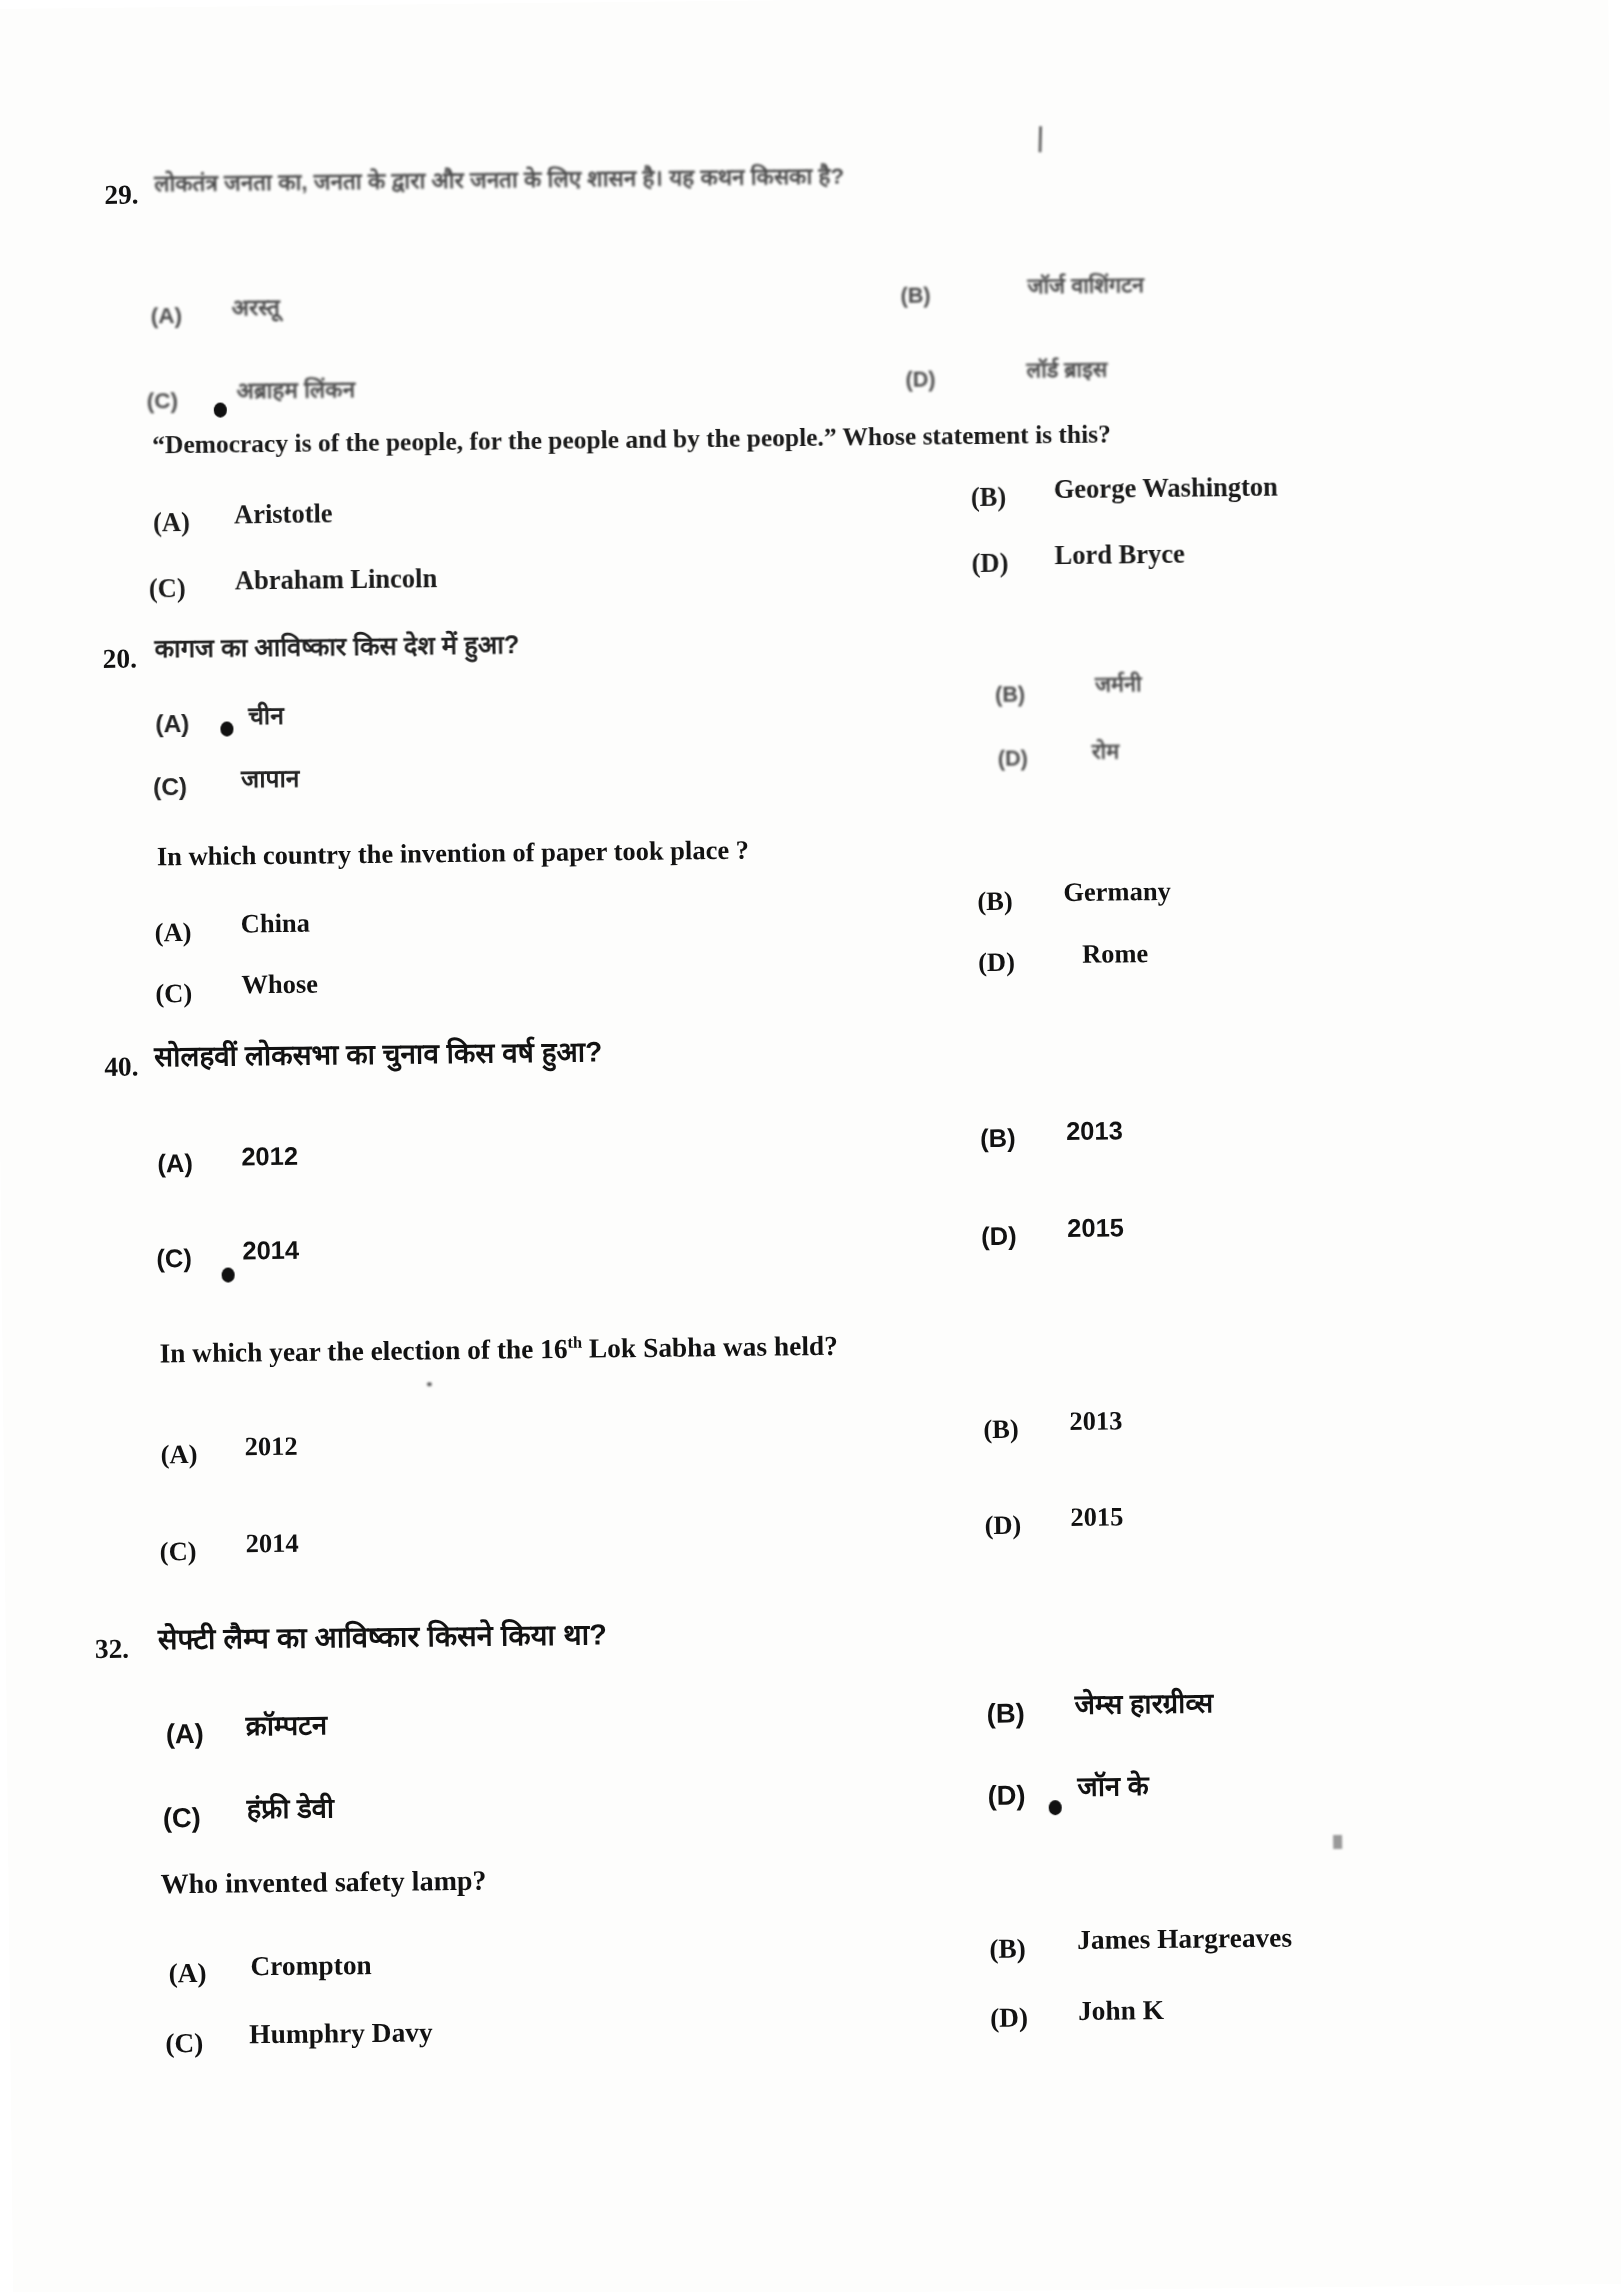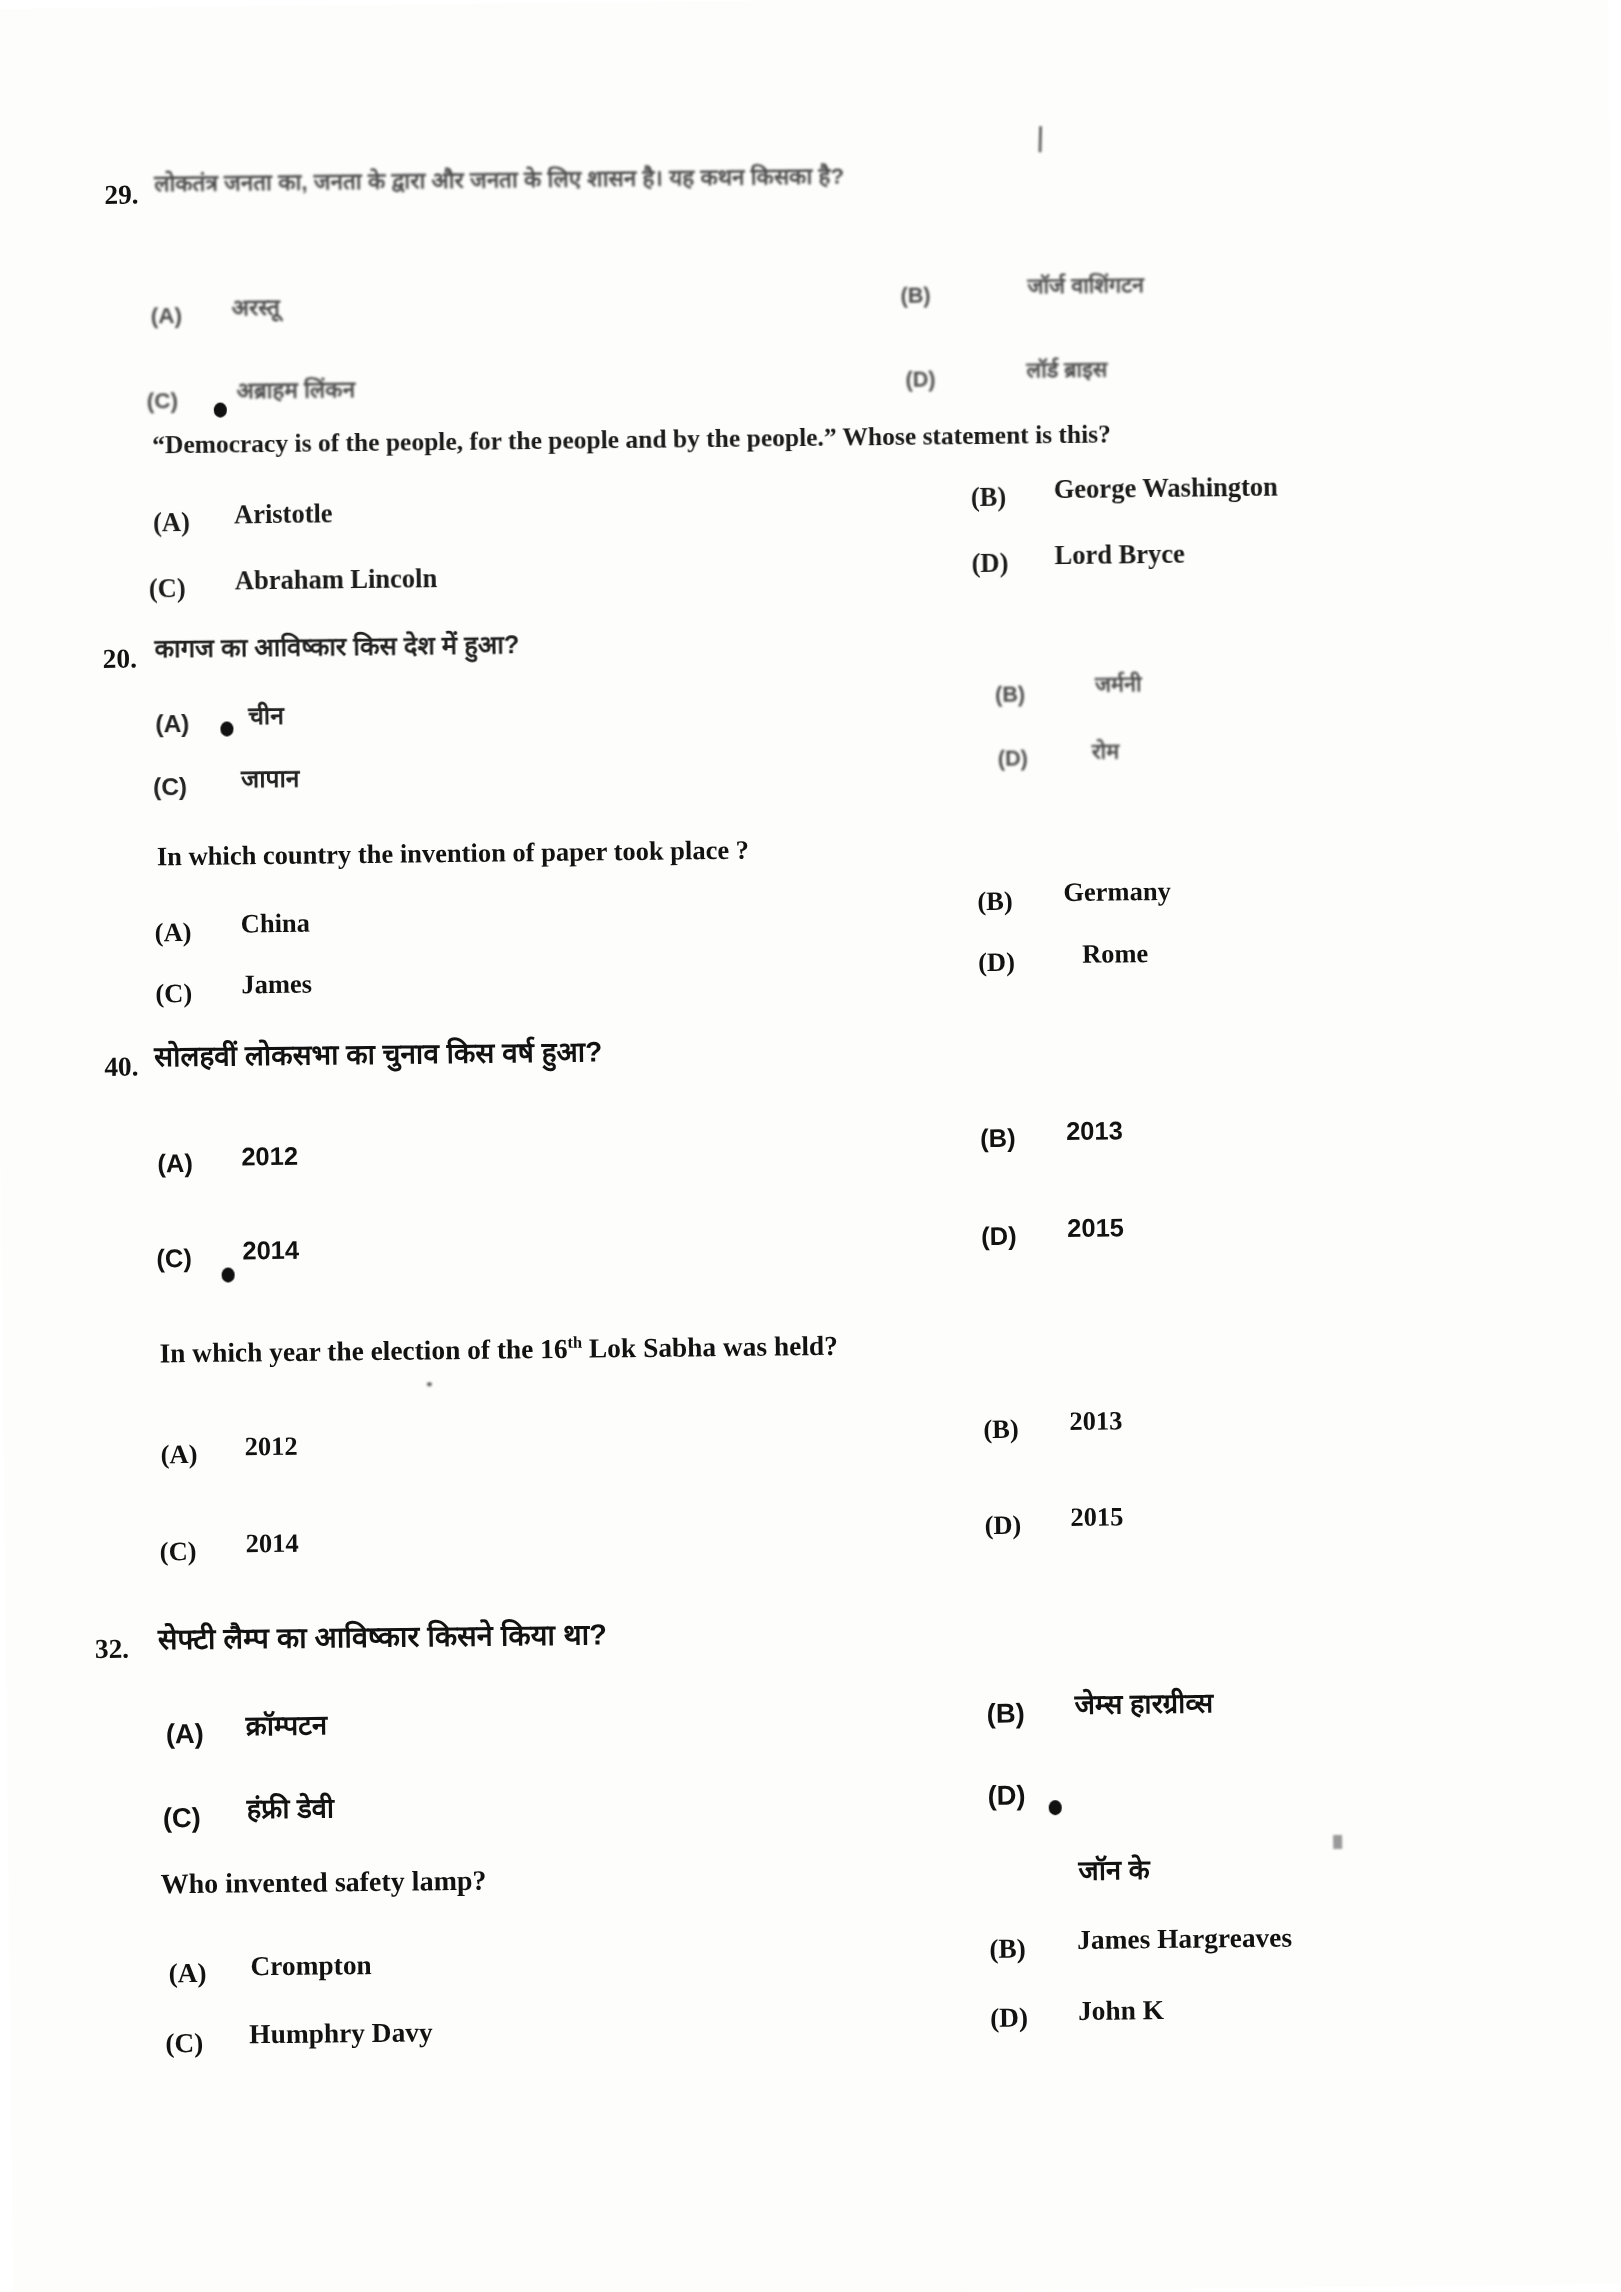--- a/index.html
+++ b/index.html
@@ -76,21 +76,21 @@
     <div class="t hi deg2 fs25" style="left: 157px; top: 767px;">(C)</div>
     <div class="t hi deg2 fs25" style="left: 245px; top: 760px;">जापान</div>
     <div class="t hi deg3 fs22" style="left: 1002px; top: 750px;">(D)</div>
     <div class="t hi deg3 fs22" style="left: 1096px; top: 744px;">रोम</div>
     <div class="t en fs27" style="left: 160px; top: 836px;">In which country the invention of paper took place ?</div>
     <div class="t en fs27" style="left: 157px; top: 912px;">(A)</div>
     <div class="t en fs27" style="left: 243px; top: 904px;">China</div>
     <div class="t en fs27" style="left: 980px; top: 890px;">(B)</div>
     <div class="t en fs27" style="left: 1066px; top: 882px;">Germany</div>
     <div class="t en fs27" style="left: 157px; top: 973px;">(C)</div>
-    <div class="t en fs27" style="left: 243px; top: 965px;">James</div>
+    <div class="t en fs27" style="left: 243px; top: 965px;">Whose</div>
     <div class="t en fs27" style="left: 980px; top: 951px;">(D)</div>
     <div class="t en fs27" style="left: 1084px; top: 944px;">Rome</div>
     <div class="t en fs28" style="left: 105px; top: 1045px;">40.</div>
     <div class="t hi fs29" style="left: 155px; top: 1035px;">सोलहवीं लोकसभा का चुनाव किस वर्ष हुआ?</div>
     <div class="t hi fs26" style="left: 157px; top: 1143px;">(A)</div>
     <div class="t hi fs26" style="left: 241px; top: 1137px;">2012</div>
     <div class="t hi fs26" style="left: 980px; top: 1127px;">(B)</div>
     <div class="t hi fs26" style="left: 1066px; top: 1121px;">2013</div>
     <div class="t hi fs26" style="left: 155px; top: 1238px;">(C)</div>
     <div class="t hi fs26" style="left: 241px; top: 1231px;">2014</div>
@@ -108,21 +108,21 @@
     <div class="t en fs27" style="left: 1066px; top: 1507px;">2015</div>
     <div class="t en fs28" style="left: 89px; top: 1627px; font-family: Liberation Serif, serif;">32.</div>
     <div class="t hi fs30" style="left: 152px; top: 1617px;">सेफ्टी लैम्प का आविष्कार किसने किया था?</div>
     <div class="t hi fs28" style="left: 159px; top: 1713px;">(A)</div>
     <div class="t hi fs28" style="left: 239px; top: 1706px;">क्रॉम्पटन</div>
     <div class="t hi fs28" style="left: 980px; top: 1702px;">(B)</div>
     <div class="t hi fs28" style="left: 1068px; top: 1694px;">जेम्स हारग्रीव्स</div>
     <div class="t hi fs28" style="left: 155px; top: 1797px;">(C)</div>
     <div class="t hi fs28" style="left: 239px; top: 1789px;">हंफ्री डेवी</div>
     <div class="t hi fs28" style="left: 980px; top: 1784px;">(D)</div>
-    <div class="t hi fs28" style="left: 1070px; top: 1860px;">जॉन के</div>
+    <div class="t hi fs28" style="left: 1070px; top: 1776px;">जॉन के</div>
     <div class="mark" style="left: 1041px; top: 1803px;"></div>
     <div class="t en fs29" style="left: 152px; top: 1862px;">Who invented safety lamp?</div>
     <div class="t en fs28" style="left: 159px; top: 1952px;">(A)</div>
     <div class="t en fs28" style="left: 241px; top: 1946px;">Crompton</div>
     <div class="t en fs28" style="left: 980px; top: 1937px;">(B)</div>
     <div class="t en fs28" style="left: 1068px; top: 1929px;">James Hargreaves</div>
     <div class="t en fs28" style="left: 155px; top: 2022px;">(C)</div>
     <div class="t en fs28" style="left: 239px; top: 2014px;">Humphry Davy</div>
     <div class="t en fs28" style="left: 980px; top: 2006px;">(D)</div>
     <div class="t en fs28" style="left: 1068px; top: 2000px;">John K</div>

